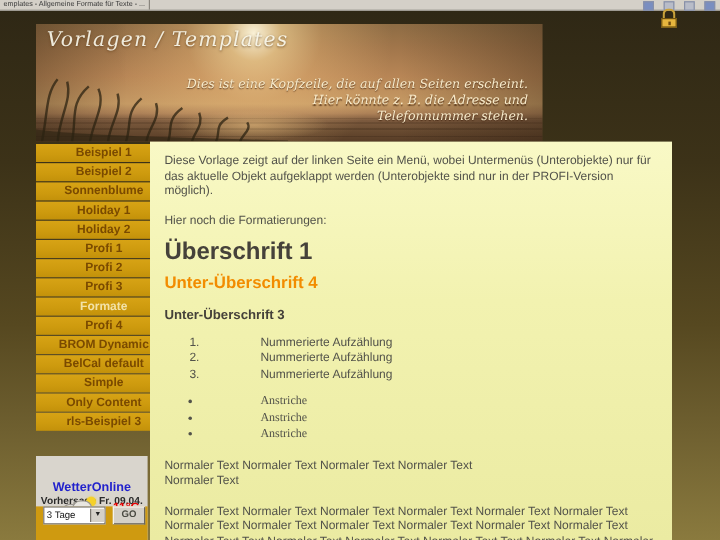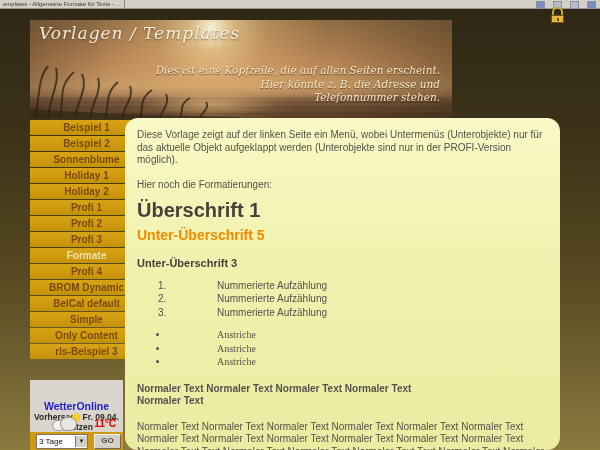--- a/index.html
+++ b/index.html
@@ -62,45 +62,45 @@
   .wo-line{margin-top:1px;text-align:center;font-size:8.5px;font-weight:bold;color:#2a2a2a;line-height:9px;}
   .wo-mid{position:absolute;left:0;top:34px;width:93px;height:18px;}
   .cloud{position:absolute;left:22px;top:3px;width:30px;height:12px;}
   .cloud .sun{position:absolute;right:2px;top:-3px;width:8px;height:8px;border-radius:50%;
     background:#f5d12a;box-shadow:0 0 2px #f5d12a;}
   .cloud .puff1{position:absolute;left:0;top:3px;width:12px;height:9px;border-radius:6px;
     background:#f4f2ee;border:1px solid #9a968e;}
   .cloud .puff2{position:absolute;left:8px;top:0;width:15px;height:12px;border-radius:8px;
     background:#e8e6e0;border:1px solid #9a968e;}
   .wo-temp{position:absolute;right:7px;top:4px;font-size:10px;font-weight:bold;color:#e60000;}
-  .wo-controls{position:absolute;left:0;bottom:0;width:93px;height:18px;
-    background:#cf9a10;display:flex;align-items:center;padding:0 0 0 6px;box-sizing:border-box;}
+  .wo-controls{position:absolute;left:0;bottom:0;width:93px;height:28px;
+    background:#cf9a10;display:flex;align-items:flex-start;padding:0 0 0 6px;box-sizing:border-box;}
   .wo-select{width:50px;height:13px;background:#ffffff;border:1px solid #7a766e;
     display:flex;align-items:center;font-size:8px;color:#111;position:relative;cursor:pointer;}
   .wo-select .val{padding-left:2px;flex:1;}
   .wo-select .arrow{width:11px;height:11px;background:#d4d0c8;border-left:1px solid #7a766e;
     font-size:6px;line-height:11px;text-align:center;color:#222;}
   .wo-go{margin-left:6px;width:25px;height:13px;background:#d4d0c8;
     border:1px solid;border-color:#f4f2ee #6a665e #6a665e #f4f2ee;
     font-size:8px;font-weight:bold;color:#4a4a42;text-align:center;line-height:12px;cursor:pointer;}
   
   .content{
     position:absolute;left:125px;top:118px;width:435px;height:332px;box-sizing:border-box;
     padding:11px 14px 0 12px;
     background:linear-gradient(180deg,#f9f9c6 0%,#f2f2b0 40%,#ebeba2 100%);
-    font-size:10px;line-height:12.5px;color:#52524a;border-radius:13px;
+    font-size:10px;line-height:12.5px;color:#52524a;
   }
   .content p{margin:0 0 12px 0;}
   .content h1{margin:13px 0 12px 0;font-size:20px;color:#45413a;}
   .content h2{margin:0 0 16px 0;font-size:14px;color:#f28c00;}
   .content h3{margin:0 0 10px 0;font-size:11px;color:#45413a;}
   .content ol{margin:0 0 10px 32px;padding:0;}
   .content ul{margin:0 0 14px 32px;padding:0;font-family:Liberation Serif, serif;}
   .content li{margin:0 0 1px 0;padding-left:48px;}
-  .normal-block{margin:0 0 13px 0;font-weight:bold;}
+  .normal-block{margin:0 0 13px 0;}
 </style>
 </head>
 <body>
 
 <div class="browser-strip">
   <div class="browser-tab">emplates - Allgemeine Formate für Texte - ...</div>
   <div class="strip-icons">
     <span class="blue"></span>
     <span></span>
     <span></span>
@@ -174,21 +174,21 @@
       <span class="arrow">▼</span>
     </div>
     <div class="wo-go">GO</div>
   </div>
 </div>
 
 <div class="content">
   <p>Diese Vorlage zeigt auf der linken Seite ein Menü, wobei Untermenüs (Unterobjekte) nur für das aktuelle Objekt aufgeklappt werden (Unterobjekte sind nur in der PROFI-Version möglich).</p>
   <p>Hier noch die Formatierungen:</p>
   <h1>Überschrift 1</h1>
-  <h2>Unter-Überschrift 5</h2>
+  <h2>Unter-Überschrift 4</h2>
   <h3>Unter-Überschrift 3</h3>
   <ol>
     <li>Nummerierte Aufzählung</li>
     <li>Nummerierte Aufzählung</li>
     <li>Nummerierte Aufzählung</li>
   </ol>
   <ul>
     <li>Anstriche</li>
     <li>Anstriche</li>
     <li>Anstriche</li>

